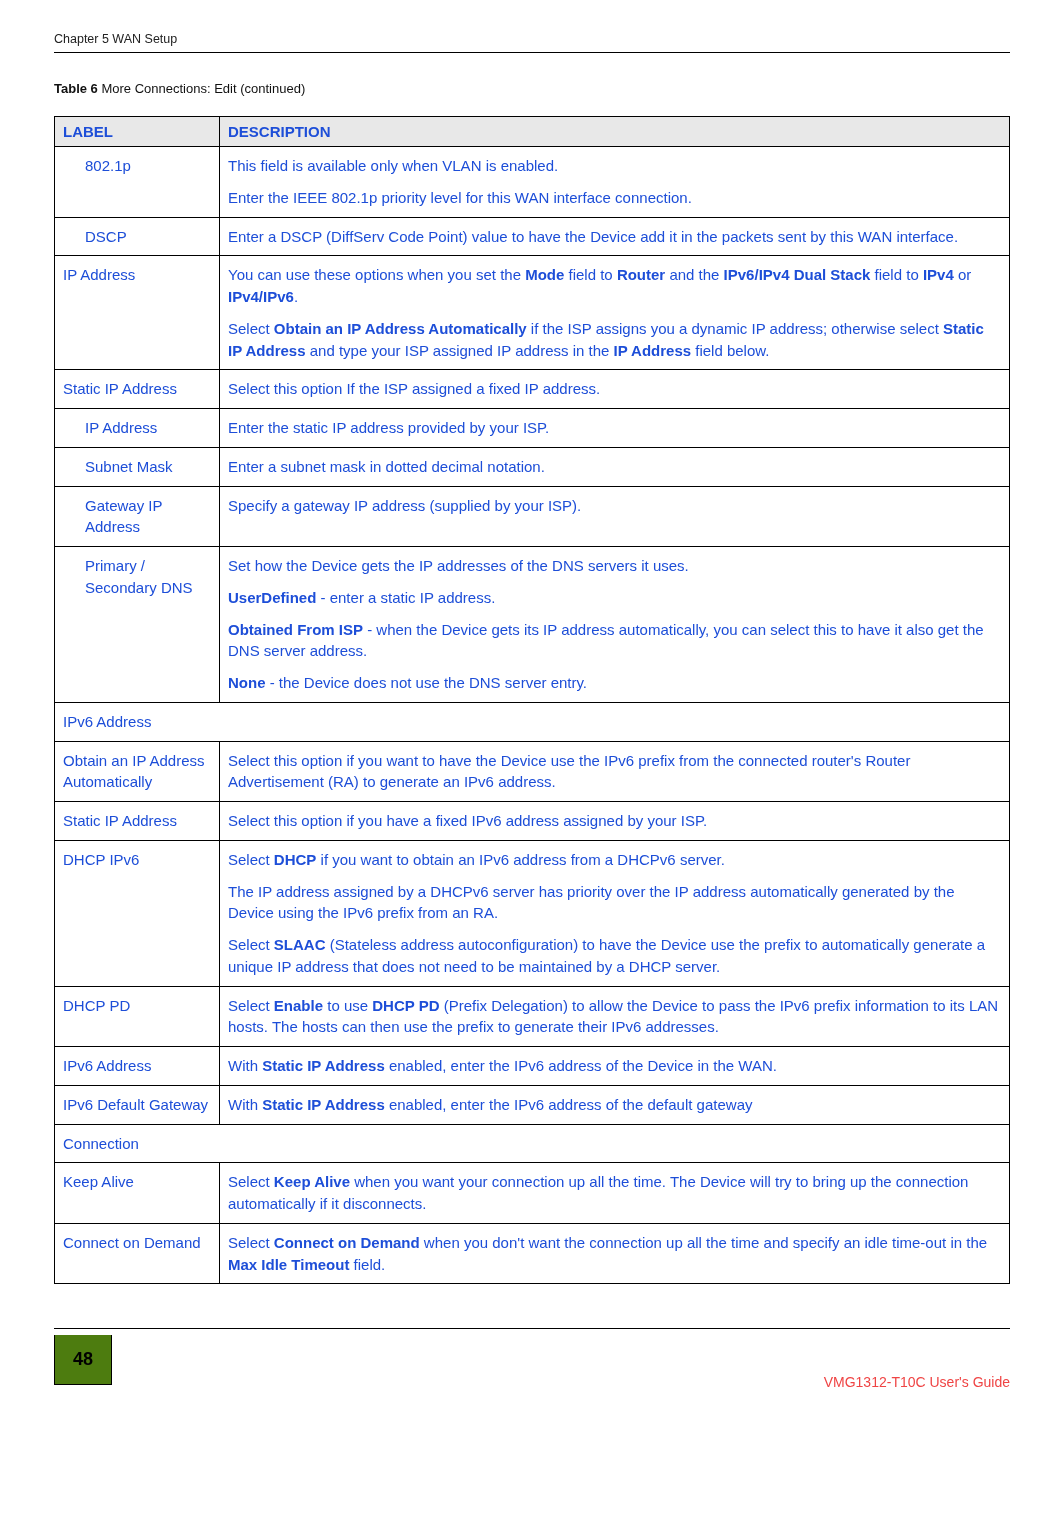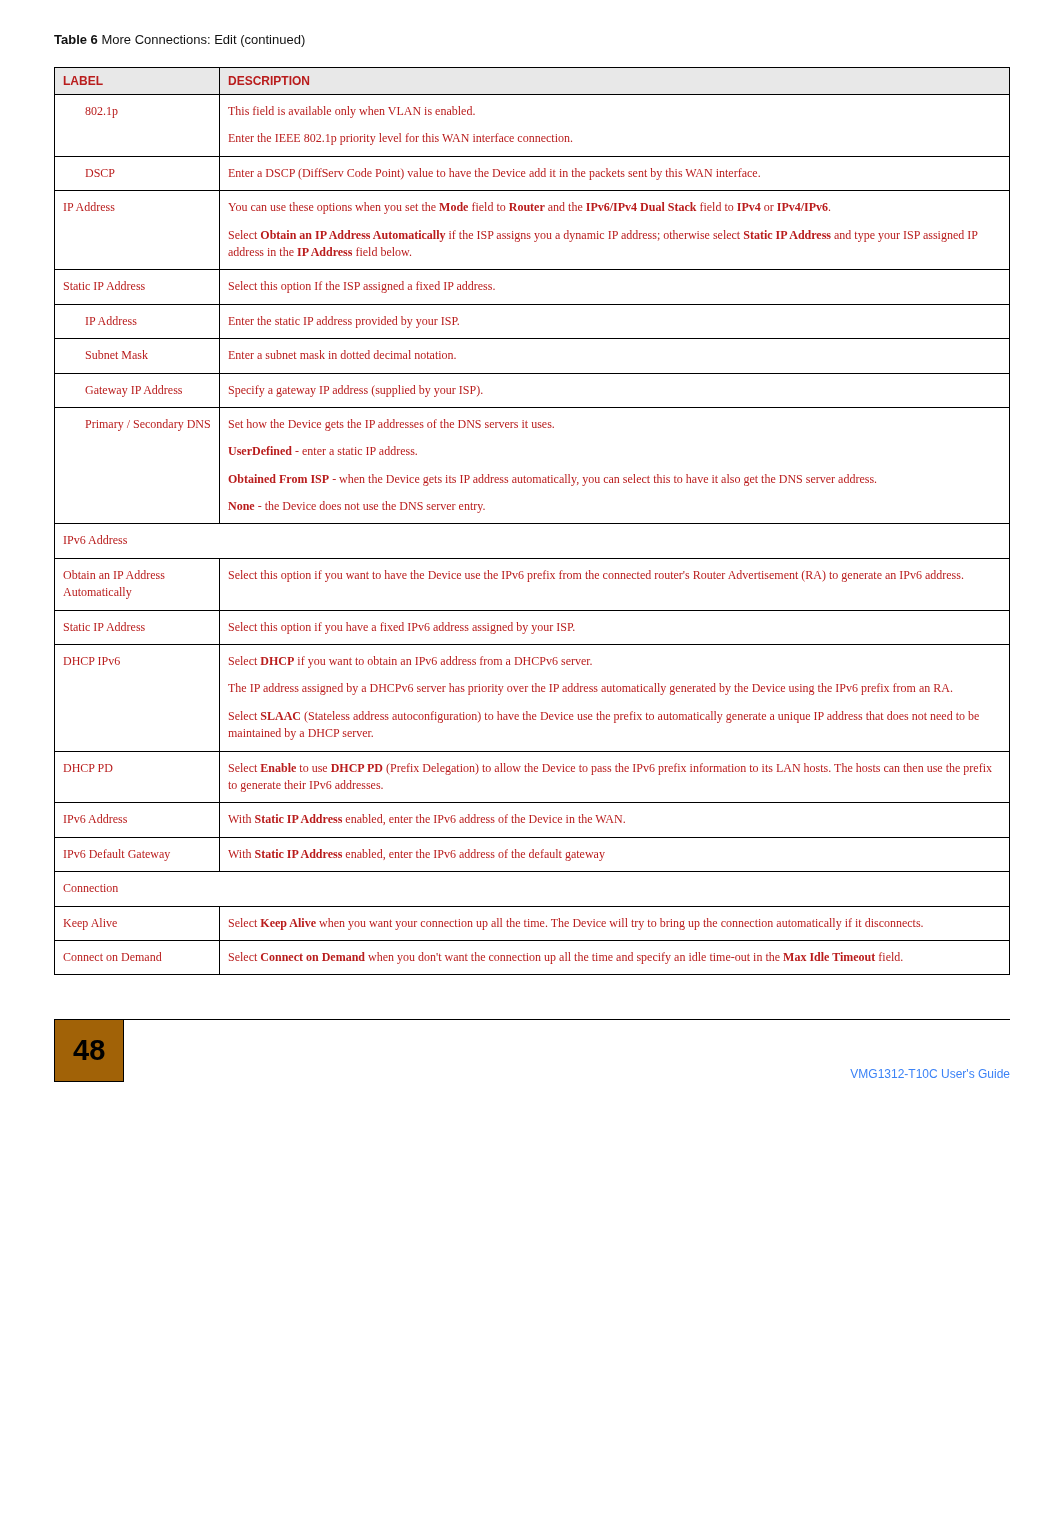--- a/index.html
+++ b/index.html
@@ -22,69 +22,69 @@
   }
   .caption {
     font-size: 13px;
     color: #111;
     margin-bottom: 20px;
   }
   .caption b { font-weight: bold; }
   table.doc {
     border-collapse: collapse;
     width: 100%;
-    font-size: 12px;
-    color: #b91c1c;
+    font-size: 15px;
+    color: #1d4ed8;
     border: 1.5px solid #000;
   }
   table.doc th {
     text-align: left;
     background: #e8e8e8;
     font-weight: bold;
     padding: 6px 8px;
     border: 1px solid #000;
   }
   table.doc td {
     border: 1px solid #000;
     padding: 8px 8px;
     vertical-align: top;
     line-height: 1.45;
-    font-family: Liberation Serif, serif;
   }
   table.doc td.label-col { width: 148px; }
   .indent { padding-left: 22px; display:inline-block;}
   .para { margin: 0 0 10px 0; }
   .para:last-child { margin-bottom: 0; }
   .footer {
     margin-top: 44px;
     display: flex;
     align-items: center;
     border-top: 1.5px solid #000;
   }
   .page-num-box {
     border: 1.5px solid #000;
     border-top: none;
     font-weight: bold;
-    font-size: 29px;
+    font-size: 18px;
     padding: 14px 18px;
     margin-top: 0;
-    background: #a16207;
+    background: #4d7c0f;
   }
   .footer-spacer { flex: 1; }
   .footer-right {
-    font-size: 12px;
-    color: #3b82f6;
+    font-size: 14px;
+    color: #ef4444;
     padding-top: 8px;
     margin-top: 37px;
   }
 </style>
 </head>
 <body>
 
 <div class="page">
+  <div class="running-header">Chapter 5 WAN Setup</div>
 
   <div class="caption">
     <b>Table 6</b><span>   More Connections: Edit (continued)</span>
   </div>
 
   <table class="doc">
     <thead>
       <tr>
         <th class="label-col">LABEL</th>
         <th>DESCRIPTION</th>

